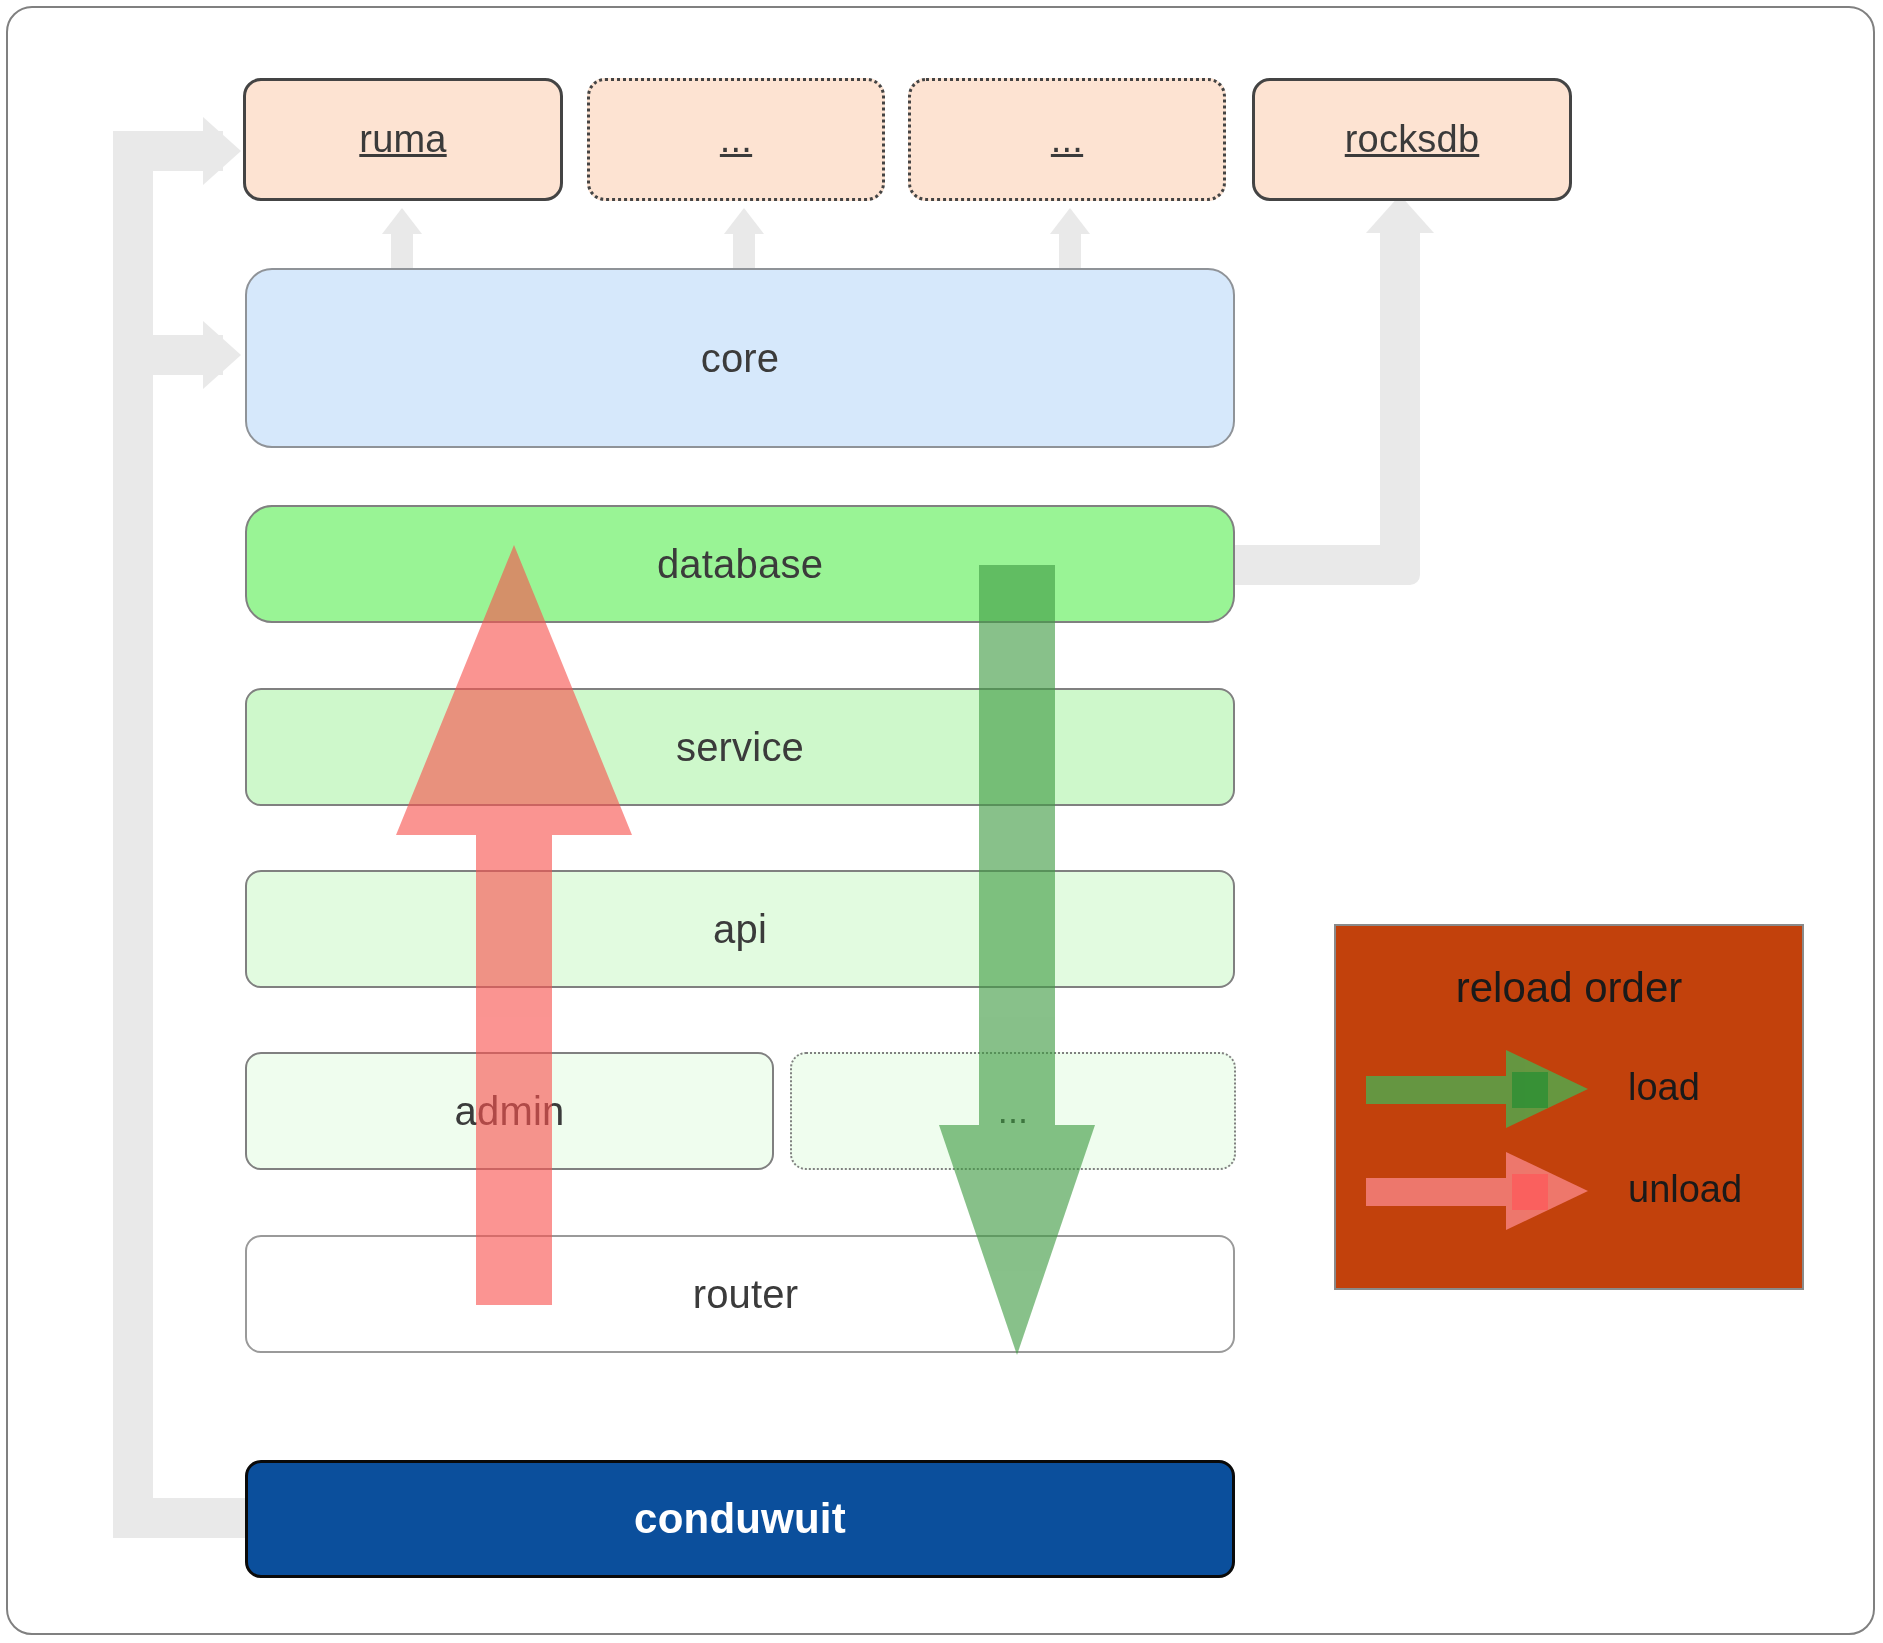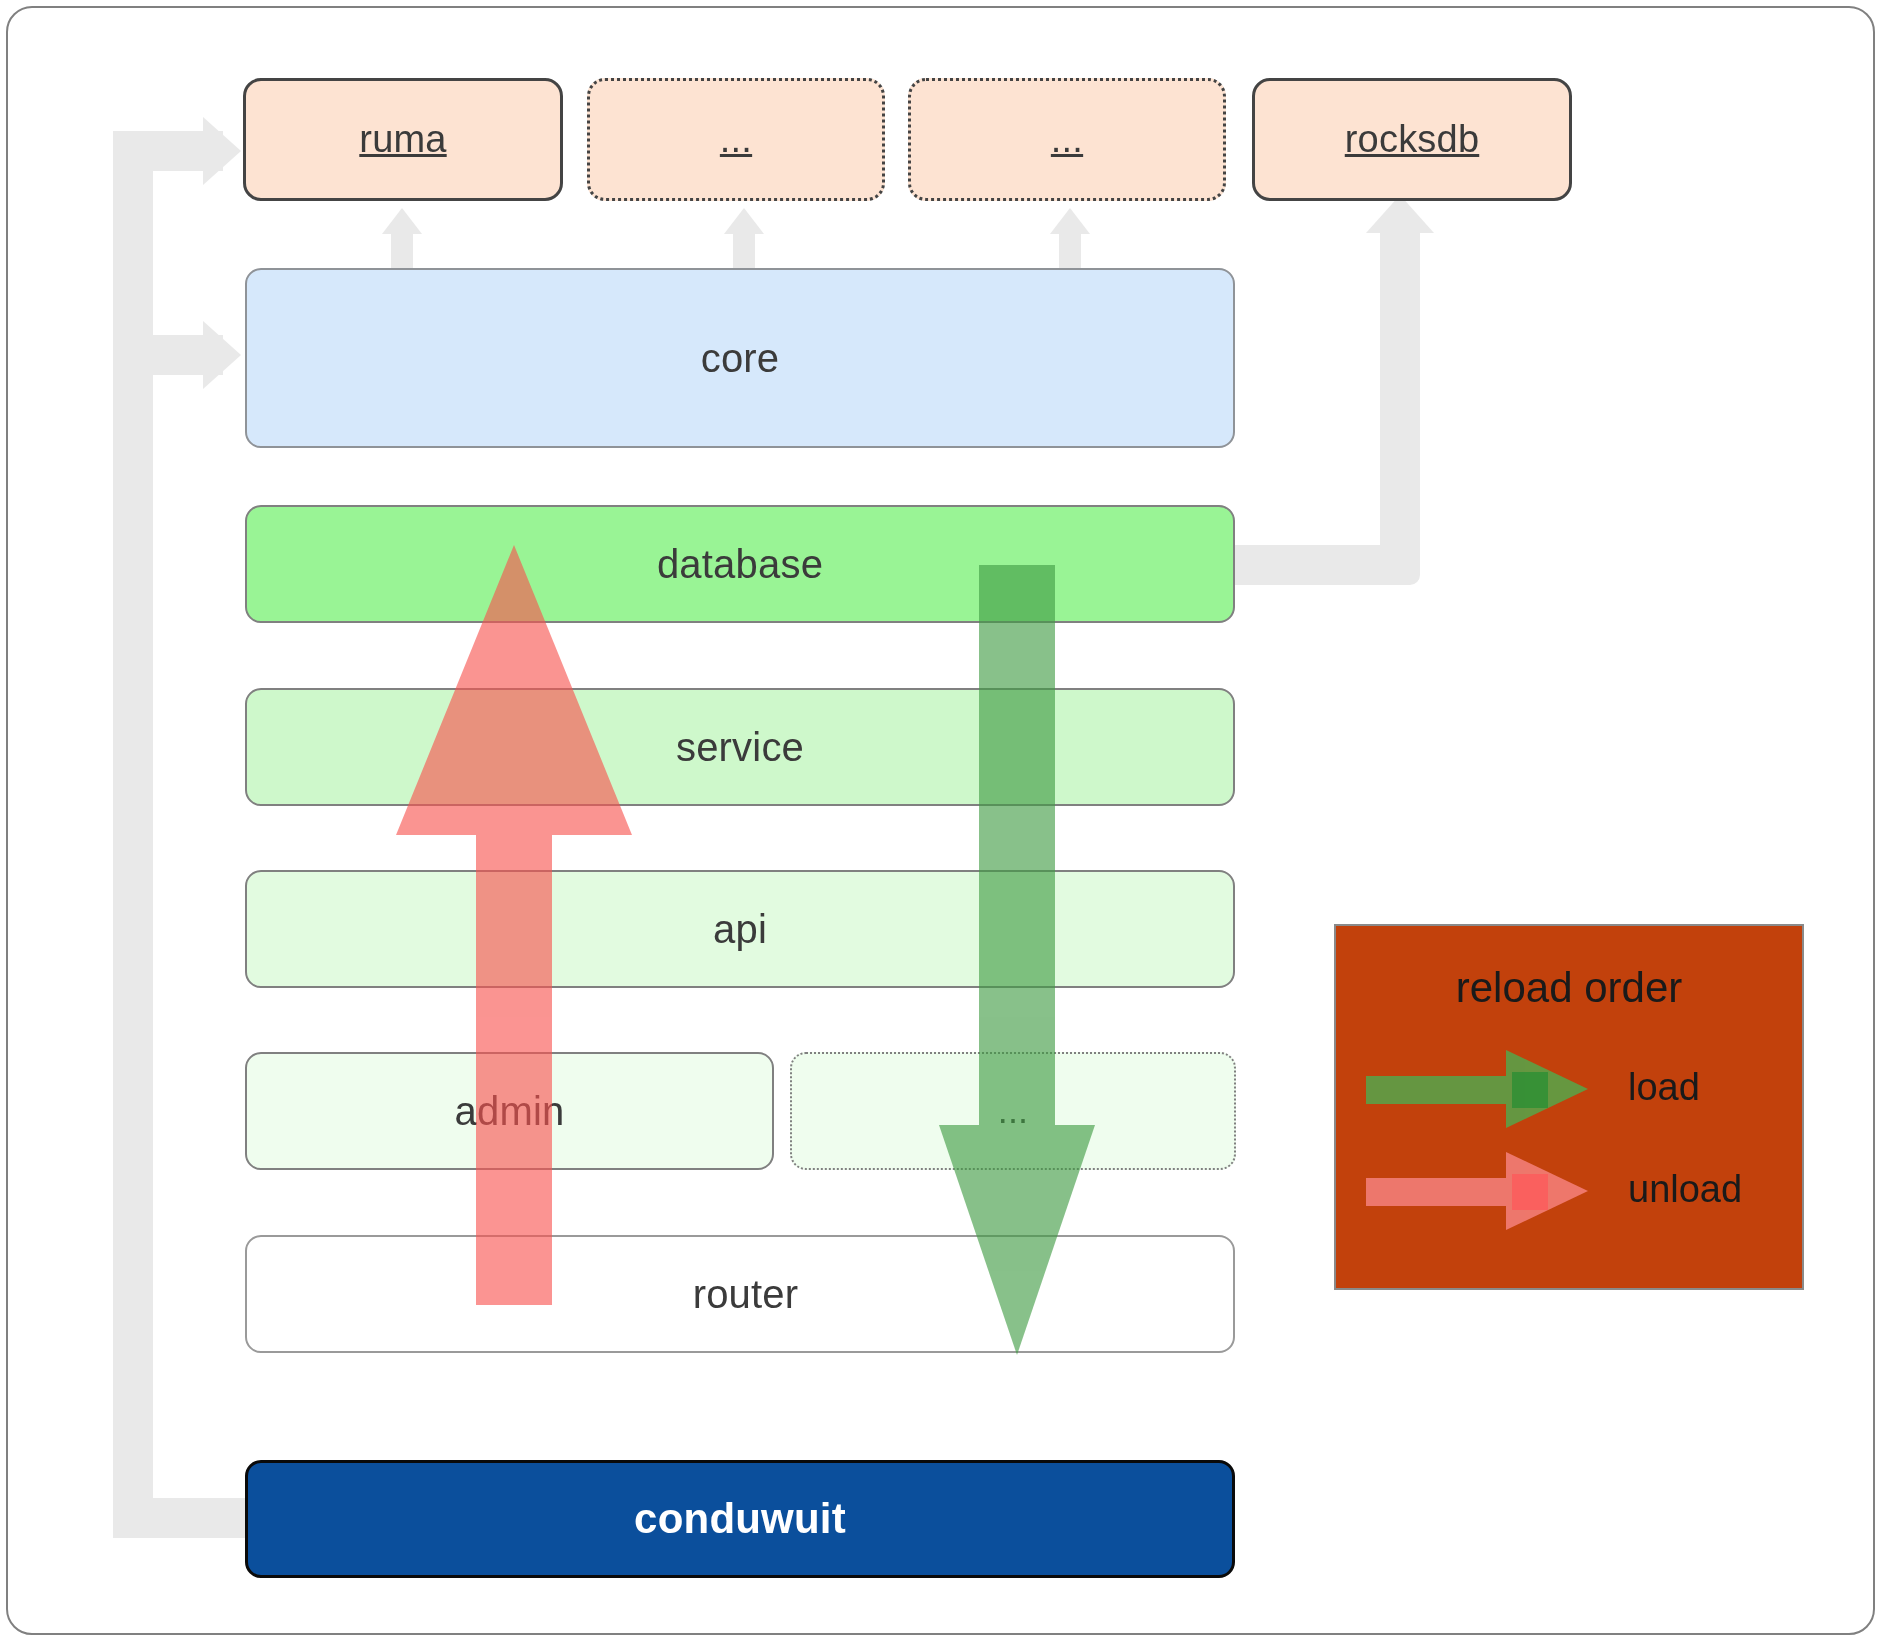--- a/index.html
+++ b/index.html
@@ -46,21 +46,21 @@
     border-radius: 18px;
     font-size: 38px;
     text-decoration: underline;
   }
   .box.top-ext.dotted {
     border: 3px dotted #444444;
   }
   .box.core {
     background: #d6e8fb;
     border: 2px solid #8f9398;
-    border-radius: 16px;
+    border-radius: 27px;
     font-size: 40px;
   }
   .box.database {
     background: #99f495;
     border: 2px solid #808080;
     border-radius: 16px;
     font-size: 40px;
   }
   .box.service {
     background: #cef8cb;
@@ -188,21 +188,21 @@
     <span>...</span>
   </div>
   <div class="box top-ext" style="left:1252px; top:78px; width:320px; height:123px;">
     <span>rocksdb</span>
   </div>
 
   <div class="box core" style="left:245px; top:268px; width:990px; height:180px;">
     <span>core</span>
   </div>
 
-  <div class="box database" style="left:245px; top:505px; width:990px; height:118px;">
+  <div class="box database" style="left:245px; top:505px; width:990px; height:118px;border-radius:27px;">
     <span>database</span>
   </div>
 
   <div class="box service" style="left:245px; top:688px; width:990px; height:118px;">
     <span>service</span>
   </div>
 
   <div class="box api" style="left:245px; top:870px; width:990px; height:118px;">
     <span>api</span>
   </div>

